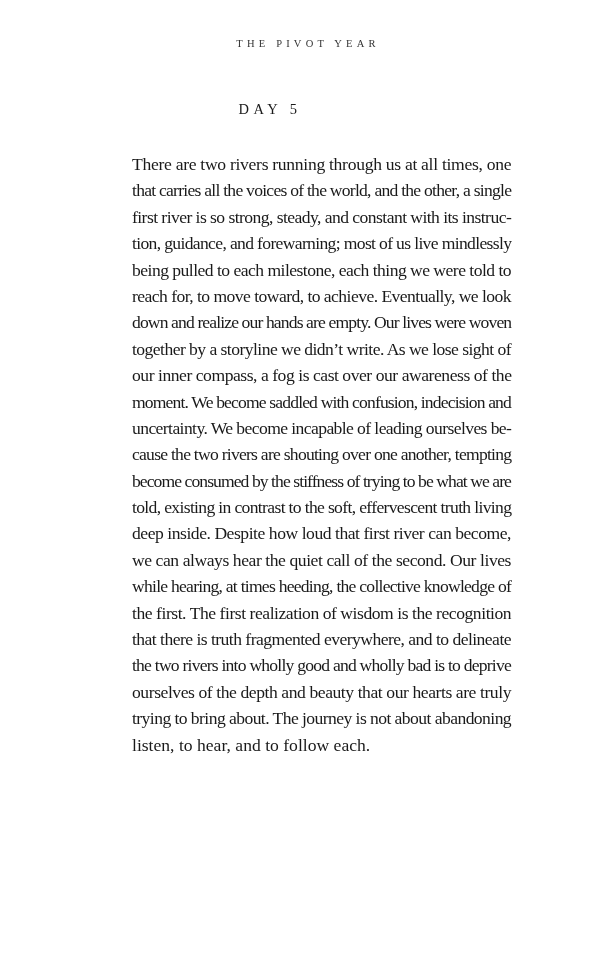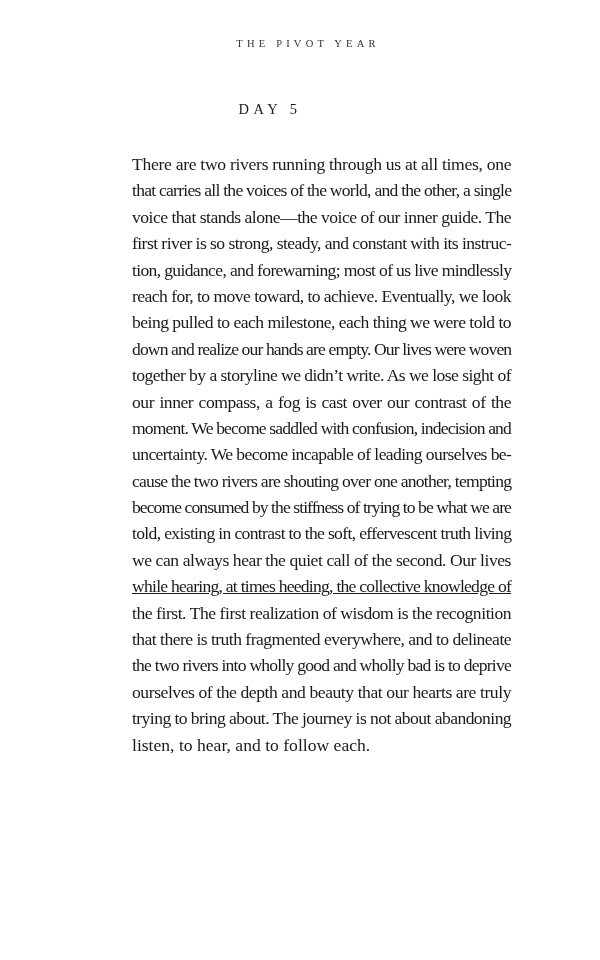--- a/index.html
+++ b/index.html
@@ -60,34 +60,34 @@
 </head>
 <body>
 
 <div class="running-header">THE PIVOT YEAR</div>
 
 <div class="chapter-title">DAY 5</div>
 
 <div class="body-text">
   <span class="line" style="display: block; width: auto; letter-spacing: -0.298246px;">There are two rivers running through us at all times, one</span>
   <span class="line" style="display: block; width: auto; letter-spacing: -0.753846px;">that carries all the voices of the world, and the other, a single</span>
-  <span class="line" style="display: block; width: auto; letter-spacing: -0.508772px;">voice that stands alone—the voice of our inner guide. The</span>
   <span class="line" style="display: block; width: auto; letter-spacing: -0.5625px;">first river is so strong, steady, and constant with its instruc-</span>
   <span class="line" style="display: block; width: auto; letter-spacing: -0.661017px;">tion, guidance, and forewarning; most of us live mindlessly</span>
+  <span class="line" style="display: block; width: auto; letter-spacing: -0.534483px;">being pulled to each milestone, each thing we were told to</span>
   <span class="line" style="display: block; width: auto; letter-spacing: -0.551724px;">reach for, to move toward, to achieve. Eventually, we look</span>
-  <span class="line" style="display: block; width: auto; letter-spacing: -0.534483px;">being pulled to each milestone, each thing we were told to</span>
   <span class="line" style="display: block; width: auto; letter-spacing: -0.87931px;">down and realize our hands are empty. Our lives were woven</span>
   <span class="line" style="display: block; width: auto; letter-spacing: -0.55px;">together by a storyline we didn’t write. As we lose sight of</span>
-  <span class="line" style="display: block; width: auto; letter-spacing: -0.465517px;">our inner compass, a fog is cast over our contrast of the</span>
+  <span class="line" style="display: block; width: auto; letter-spacing: -0.465517px;">our inner compass, a fog is cast over our awareness of the</span>
   <span class="line" style="display: block; width: auto; letter-spacing: -0.857143px;">moment. We become saddled with confusion, indecision and</span>
   <span class="line" style="display: block; width: auto; letter-spacing: -0.596491px;">uncertainty. We become incapable of leading ourselves be-</span>
   <span class="line" style="display: block; width: auto; letter-spacing: -0.75px;">cause the two rivers are shouting over one another, tempting</span>
   <span class="line" style="display: block; width: auto; letter-spacing: -0.933333px;">become consumed by the stiffness of trying to be what we are</span>
   <span class="line" style="display: block; width: auto; letter-spacing: -0.661538px;">told, existing in contrast to the soft, effervescent truth living</span>
+  <span class="line" style="display: block; width: auto; letter-spacing: -0.465517px;">deep inside. Despite how loud that first river can become,</span>
   <span class="line" style="display: block; width: auto; letter-spacing: -0.448276px;">we can always hear the quiet call of the second. Our lives</span>
-  <span class="line" style="display: block; width: auto; letter-spacing: -0.75px; text-decoration: underline;">while hearing, at times heeding, the collective knowledge of</span>
+  <span class="line" style="display: block; width: auto; letter-spacing: -0.75px;">while hearing, at times heeding, the collective knowledge of</span>
   <span class="line" style="display: block; width: auto; letter-spacing: -0.459016px;">the first. The first realization of wisdom is the recognition</span>
   <span class="line" style="display: block; width: auto; letter-spacing: -0.542373px;">that there is truth fragmented everywhere, and to delineate</span>
   <span class="line" style="display: block; width: auto; letter-spacing: -0.783333px;">the two rivers into wholly good and wholly bad is to deprive</span>
   <span class="line" style="display: block; width: auto; letter-spacing: -0.440678px;">ourselves of the depth and beauty that our hearts are truly</span>
   <span class="line" style="display: block; width: auto; letter-spacing: -0.568966px;">trying to bring about. The journey is not about abandoning</span>
   <span class="line last">listen, to hear, and to follow each.</span>
 </div>
 
 </body></html>

